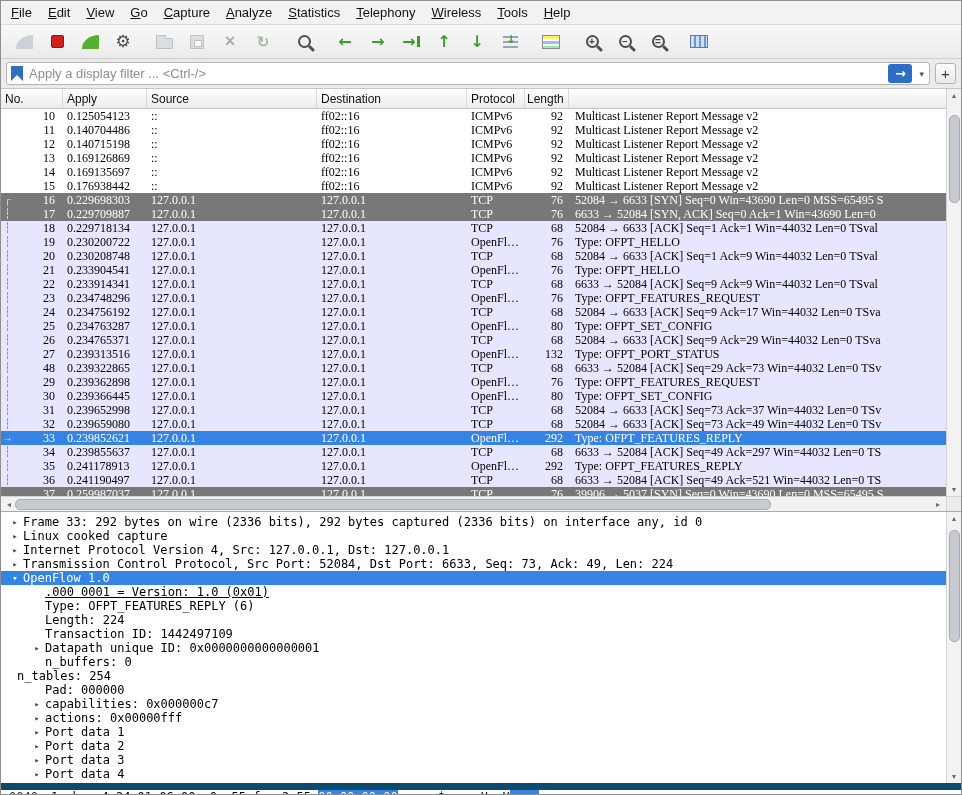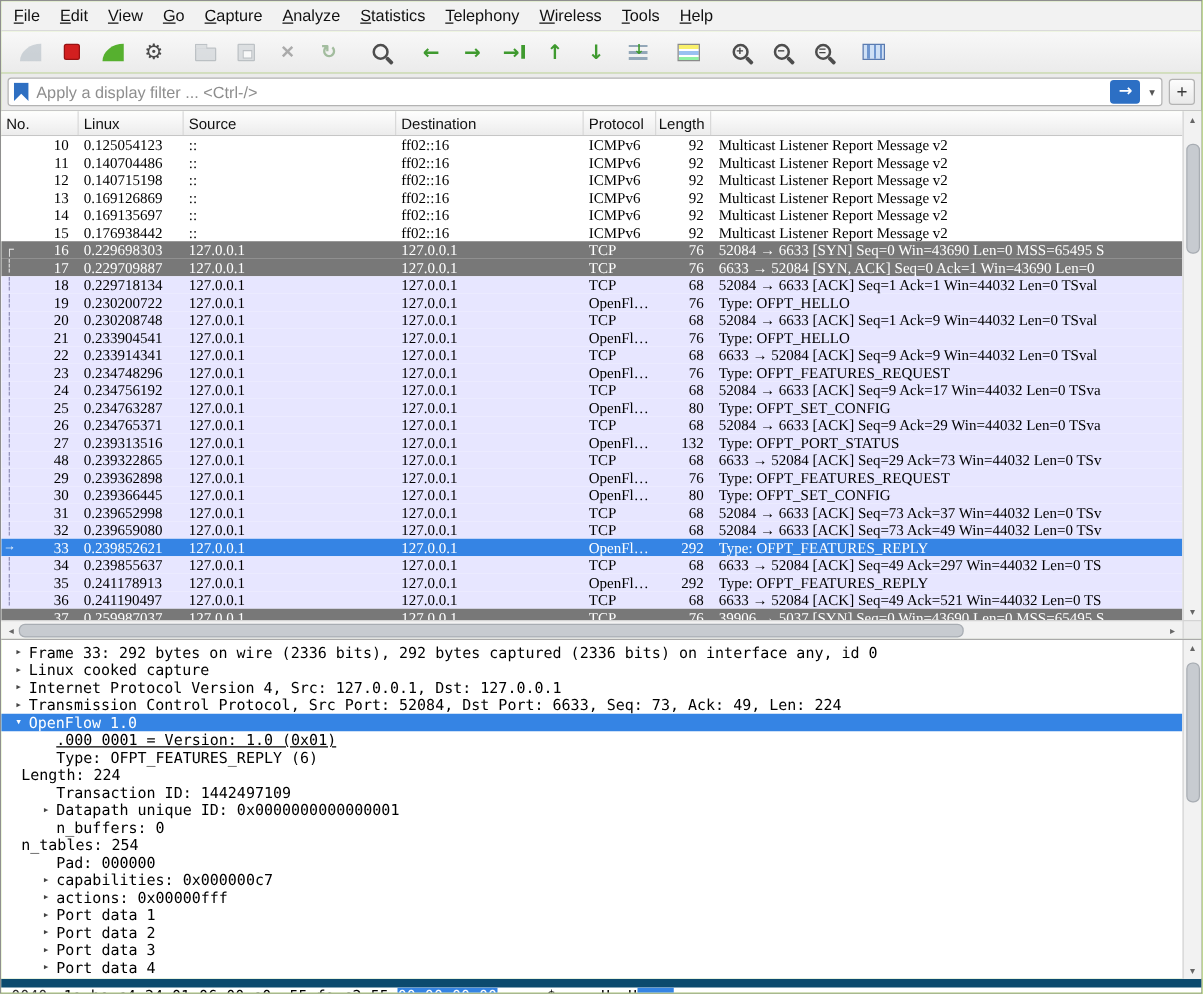--- a/index.html
+++ b/index.html
@@ -1,18 +1,18 @@
 <!DOCTYPE html>
 <html><head>
 <meta charset="utf-8">
 <style>
   * { box-sizing: border-box; margin: 0; padding: 0; }
   html,body { width: 962px; height: 795px; overflow: hidden; }
   body { font-family: "Liberation Sans", sans-serif; background: #e8e8e8; }
-  .app { width: 962px; height: 795px; display: flex; flex-direction: column; border: 1px solid #8f8f8f; background: #bef264; }
+  .app { width: 962px; height: 795px; display: flex; flex-direction: column; border: 1px solid #8f8f8f; background: #eab308; }
 
   
   .menubar { height: 24px; flex: none; display: flex; align-items: center; padding: 0 2px; background: #f2f2f2; border-bottom: 1px solid #dadada; font-size: 13px; color: #111; }
   .menu-item { padding: 3px 8px; cursor: default; }
   .menu-item u { text-decoration: underline; }
 
   
   .toolbar { height: 34px; flex: none; display: flex; align-items: center; gap: 11px; padding: 0 8px; background: linear-gradient(#f8f8f8, #ebebeb); border-bottom: 1px solid #cfcfcf; }
   .tgroup { display: flex; align-items: center; gap: 3px; }
   .tbtn { width: 30px; height: 27px; display: flex; align-items: center; justify-content: center; border-radius: 3px; }
@@ -214,21 +214,21 @@
       <span class="fph">Apply a display filter ... &lt;Ctrl-/&gt;</span>
       <span class="fapply"></span>
       <span class="fcaret"></span>
     </div>
     <div class="fplus">+</div>
   </div>
 
   <div class="plist">
     <div class="phead" id="phead">
         <div class="hcell hc0">No.</div>
-        <div class="hcell hc1">Linux</div>
+        <div class="hcell hc1">Apply</div>
         <div class="hcell hc2">Source</div>
         <div class="hcell hc3">Destination</div>
         <div class="hcell hc4">Protocol</div>
         <div class="hcell hc5">Length</div>
         <div class="hcell hc6">Info</div>
       </div>
     <div class="pviewport" id="prows">
         <div class="prow style-white"><span class="cell c-mark"></span><span class="cell c-no">10</span><span class="cell c-time">0.125054123</span><span class="cell c-src">::</span><span class="cell c-dst">ff02::16</span><span class="cell c-proto">ICMPv6</span><span class="cell c-len">92</span><span class="cell c-info">Multicast Listener Report Message v2</span></div>
         <div class="prow style-white"><span class="cell c-mark"></span><span class="cell c-no">11</span><span class="cell c-time">0.140704486</span><span class="cell c-src">::</span><span class="cell c-dst">ff02::16</span><span class="cell c-proto">ICMPv6</span><span class="cell c-len">92</span><span class="cell c-info">Multicast Listener Report Message v2</span></div>
         <div class="prow style-white"><span class="cell c-mark"></span><span class="cell c-no">12</span><span class="cell c-time">0.140715198</span><span class="cell c-src">::</span><span class="cell c-dst">ff02::16</span><span class="cell c-proto">ICMPv6</span><span class="cell c-len">92</span><span class="cell c-info">Multicast Listener Report Message v2</span></div>
@@ -273,21 +273,21 @@
 
   <div class="details">
     <div class="drows" id="drows">
         <div class="drow" style="padding-left: 6px;"><span class="dexp">▸</span><span class="dtext">Frame 33: 292 bytes on wire (2336 bits), 292 bytes captured (2336 bits) on interface any, id 0</span></div>
         <div class="drow" style="padding-left: 6px;"><span class="dexp">▸</span><span class="dtext">Linux cooked capture</span></div>
         <div class="drow" style="padding-left: 6px;"><span class="dexp">▸</span><span class="dtext">Internet Protocol Version 4, Src: 127.0.0.1, Dst: 127.0.0.1</span></div>
         <div class="drow" style="padding-left: 6px;"><span class="dexp">▸</span><span class="dtext">Transmission Control Protocol, Src Port: 52084, Dst Port: 6633, Seq: 73, Ack: 49, Len: 224</span></div>
         <div class="drow dsel" style="padding-left: 6px;"><span class="dexp">▾</span><span class="dtext">OpenFlow 1.0</span></div>
         <div class="drow" style="padding-left: 28px; text-decoration: underline;"><span class="dexp"></span><span class="dtext">.000 0001 = Version: 1.0 (0x01)</span></div>
         <div class="drow" style="padding-left: 28px;"><span class="dexp"></span><span class="dtext">Type: OFPT_FEATURES_REPLY (6)</span></div>
-        <div class="drow" style=""><span class="dexp"></span><span class="dtext">Length: 224</span></div>
+        <div class="drow" style="padding-left: 28px;"><span class="dexp"></span><span class="dtext">Length: 224</span></div>
         <div class="drow" style="padding-left: 28px;"><span class="dexp"></span><span class="dtext">Transaction ID: 1442497109</span></div>
         <div class="drow" style="padding-left: 28px;"><span class="dexp">▸</span><span class="dtext">Datapath unique ID: 0x0000000000000001</span></div>
         <div class="drow" style="padding-left: 28px;"><span class="dexp"></span><span class="dtext">n_buffers: 0</span></div>
         <div class="drow" style=""><span class="dexp"></span><span class="dtext">n_tables: 254</span></div>
         <div class="drow" style="padding-left: 28px;"><span class="dexp"></span><span class="dtext">Pad: 000000</span></div>
         <div class="drow" style="padding-left: 28px;"><span class="dexp">▸</span><span class="dtext">capabilities: 0x000000c7</span></div>
         <div class="drow" style="padding-left: 28px;"><span class="dexp">▸</span><span class="dtext">actions: 0x00000fff</span></div>
         <div class="drow" style="padding-left: 28px;"><span class="dexp">▸</span><span class="dtext">Port data 1</span></div>
         <div class="drow" style="padding-left: 28px;"><span class="dexp">▸</span><span class="dtext">Port data 2</span></div>
         <div class="drow" style="padding-left: 28px;"><span class="dexp">▸</span><span class="dtext">Port data 3</span></div>

